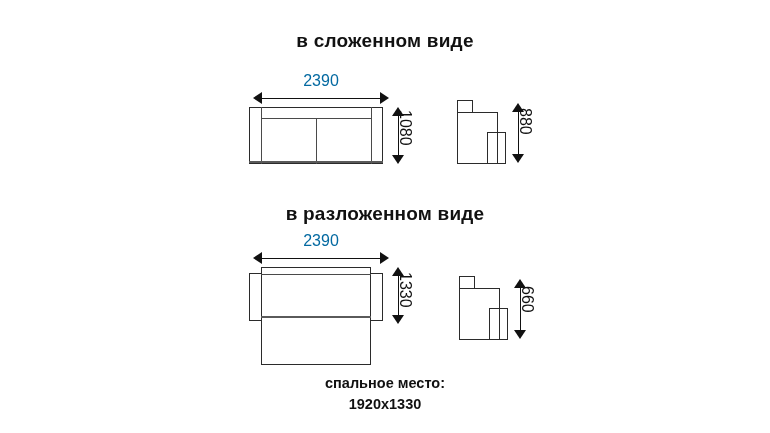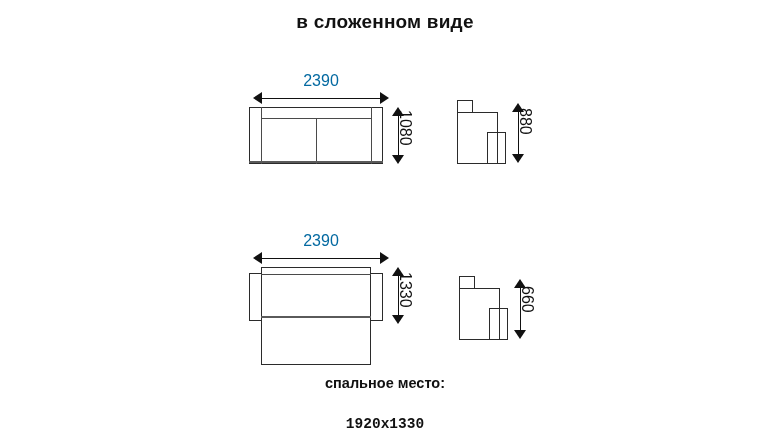--- a/index.html
+++ b/index.html
@@ -29,35 +29,35 @@
   .section-title {
     position: absolute;
     width: 770px;
     text-align: center;
     font-size: 19px;
     font-weight: bold;
     letter-spacing: 0.2px;
     color: #111111;
     white-space: nowrap;
   }
-  #title-folded   { top: 11px; }
+  #title-folded   { top: 30px; }
   #title-unfolded { top: 203px; }
 
   
   .caption {
     position: absolute;
     width: 770px;
     text-align: center;
     font-size: 14.5px;
     font-weight: bold;
     color: #111111;
     white-space: nowrap;
   }
   #caption-line1 { top: 375px; }
-  #caption-line2 { top: 416px; font-family: Liberation Mono, monospace; }
+  #caption-line2 { top: 396px; }
 
   
   .rect {
     position: absolute;
     box-sizing: border-box;
     border: 1.6px solid #2b2b2b;
     background: transparent;
   }
   .rect.thin { border-width: 1.2px; }
 
@@ -179,20 +179,21 @@
   <div class="rect" style="left: 457px; top: 100px; width: 16px; height: 13px;"></div>
   <div class="rect" style="left: 487px; top: 132px; width: 19px; height: 32px;"></div>
 
   <div class="dim-v" style="left: 512px; top: 103px; height: 60px;">
     <div class="arrow-t"></div>
     <div class="shaft"></div>
     <div class="arrow-b"></div>
   </div>
   <div class="dim-label-v" style="left: 534px; top: 108px;">880</div>
 
+  <div class="section-title" id="title-unfolded">в разложенном виде</div>
 
   <div class="dim-label-h" style="left: 253px; top: 232px; width: 136px;">2390</div>
   <div class="dim-h" style="left: 253px; top: 252px; width: 136px;">
     <div class="arrow-l"></div>
     <div class="shaft"></div>
     <div class="arrow-r"></div>
   </div>
 
   <div class="rect" style="left: 261px; top: 267px; width: 110px; height: 98px;"></div>
 

